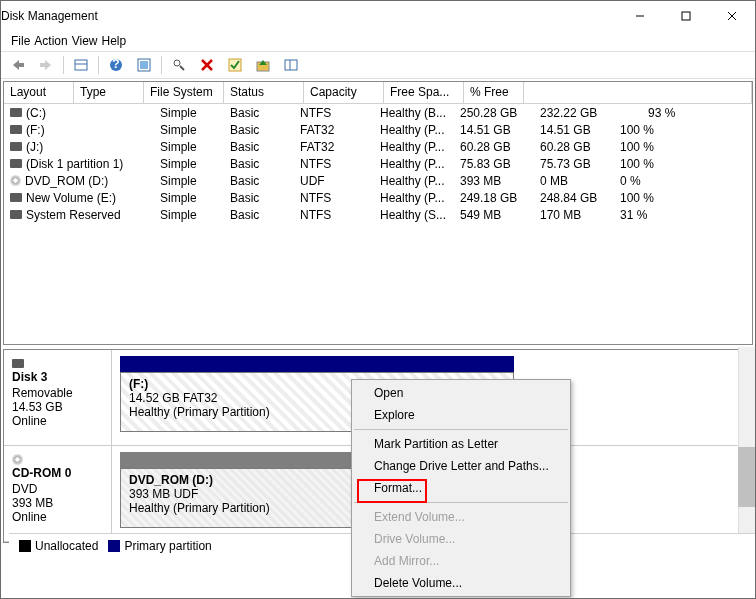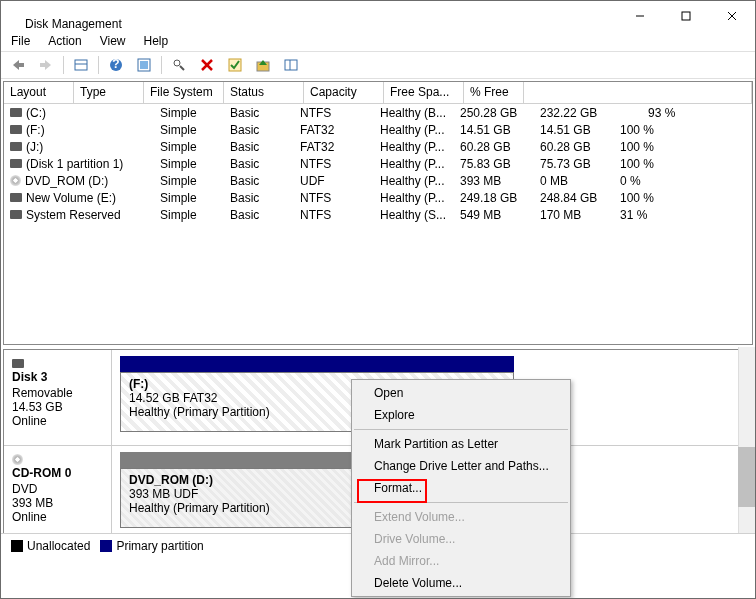--- a/index.html
+++ b/index.html
@@ -1,21 +1,21 @@
 <!DOCTYPE html>
 <html><head>
 <meta charset="utf-8">
 <style>
   * { margin: 0; padding: 0; box-sizing: border-box; font-family: "Segoe UI", Tahoma, sans-serif; font-size: 12px; }
   body { background: #fff; width: 756px; height: 599px; border: 1px solid #6b6b6b; position: relative; overflow: hidden; }
-  .titlebar { height: 30px; display: flex; align-items: flex-end; padding-left: 24px; background: #fff; }
+  .titlebar { height: 30px; display: flex; align-items: center; padding-left: 0; background: #fff; }
   .titlebar-title { font-size: 12px; }
   .titlebar-btns { margin-left: auto; display: flex; }
   .titlebar-btns div { width: 46px; height: 30px; display: flex; align-items: center; justify-content: center; }
-  .menubar { height: 20px; display: flex; align-items: center; gap: 18px; padding: 0 10px; }
+  .menubar { height: 20px; display: flex; align-items: center; gap: 4px; padding: 0 10px; }
   .menubar span { cursor: default; }
   .toolbar { height: 28px; border-top: 1px solid #e0e0e0; border-bottom: 1px solid #e0e0e0; display: flex; align-items: center; gap: 6px; padding: 0 6px; }
   .tool-btn { width: 22px; height: 22px; display: flex; align-items: center; justify-content: center; border: 1px solid transparent; }
   .tool-sep { width: 1px; height: 18px; background: #d0d0d0; }
   .table-wrap { border: 1px solid #888; margin: 2px; position: relative; }
   .table-header { display: flex; background: #fff; border-bottom: 1px solid #d0d0d0; height: 22px; }
   .th { border-right: 1px solid #d0d0d0; padding: 3px 6px; overflow: hidden; white-space: nowrap; }
   .table-body { height: 240px; overflow-y: auto; }
   .row { display: flex; height: 17px; }
   .td { padding: 0 6px; overflow: hidden; white-space: nowrap; display: flex; align-items: center; gap: 4px; }
@@ -264,21 +264,21 @@
             <div class="bar-strip grey"></div>
             <div class="part-box" style="height: 60px;"><b>DVD_ROM  (D:)</b>393 MB UDF<br>Healthy (Primary Partition)</div>
           </div>
           <div style="flex: 1 1 0%;"></div>
         </div>
       </div>
   </div>
   <div class="scroll-track-v">
     <div class="scroll-thumb"></div>
   </div>
-  <div class="legend" style="position:absolute;left:0;right:0;bottom:0;background:#fff">
+  <div class="legend" style="position:absolute;left:8px;right:0;bottom:0;background:#fff">
     <span><span class="legend-sw" style="background:#000"></span><span>Unallocated</span></span>
     <span><span class="legend-sw" style="background:#00007f"></span><span>Primary partition</span></span>
   </div>
 </div>
 
 <div class="ctx-menu">
   <div class="ctx-item">Open</div>
   <div class="ctx-item">Explore</div>
   <div class="ctx-sep"></div>
   <div class="ctx-item">Mark Partition as Letter</div>

